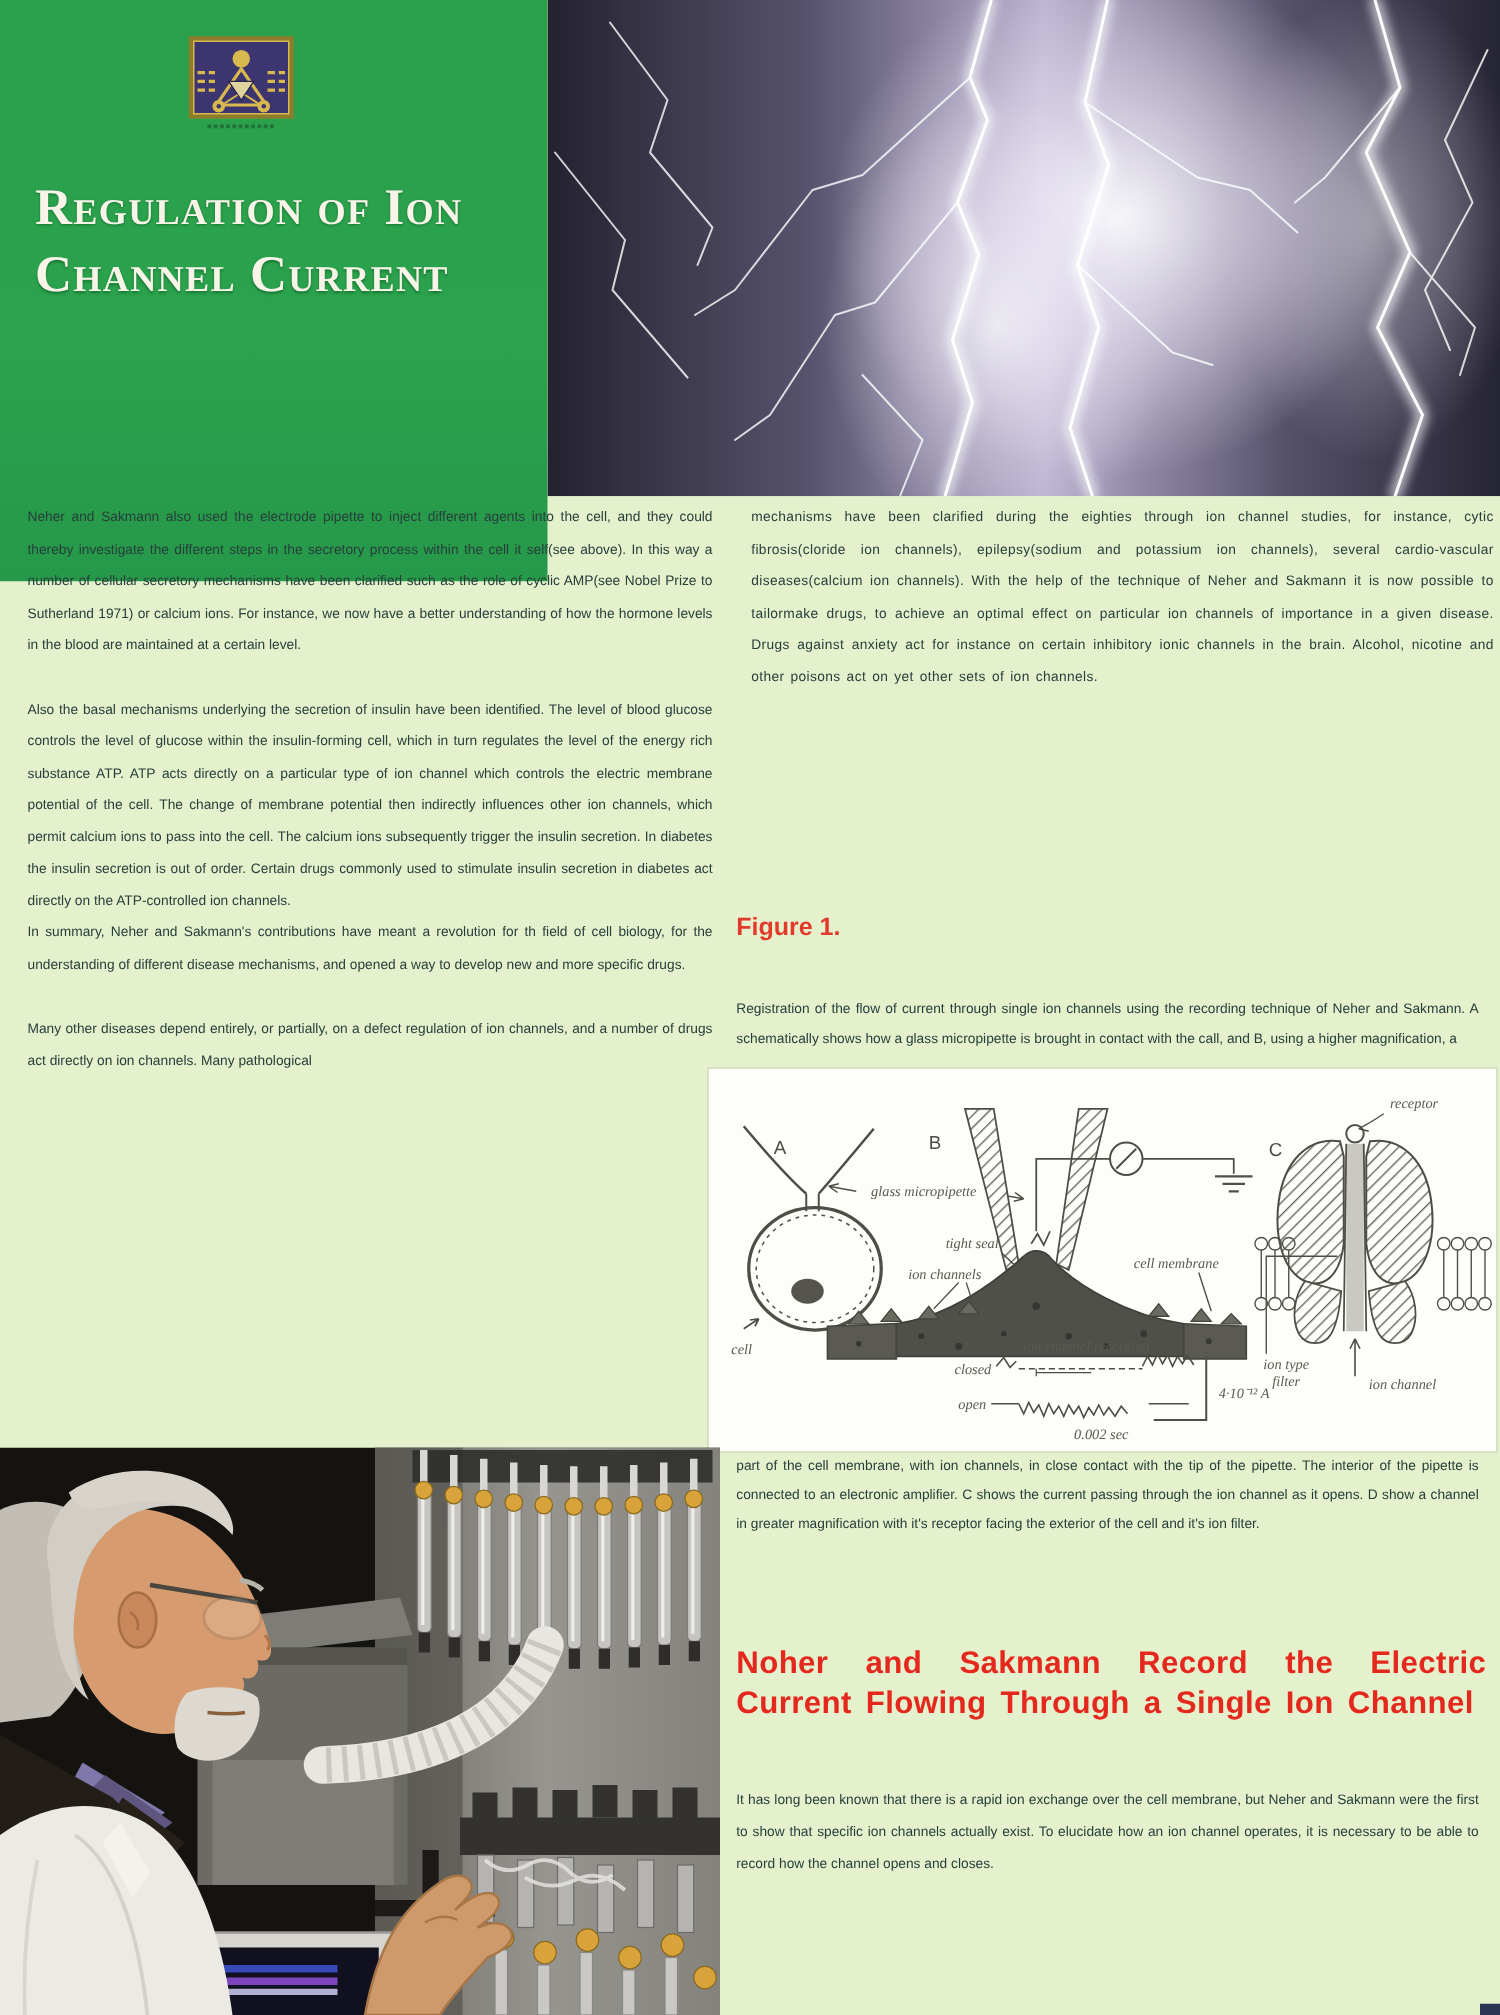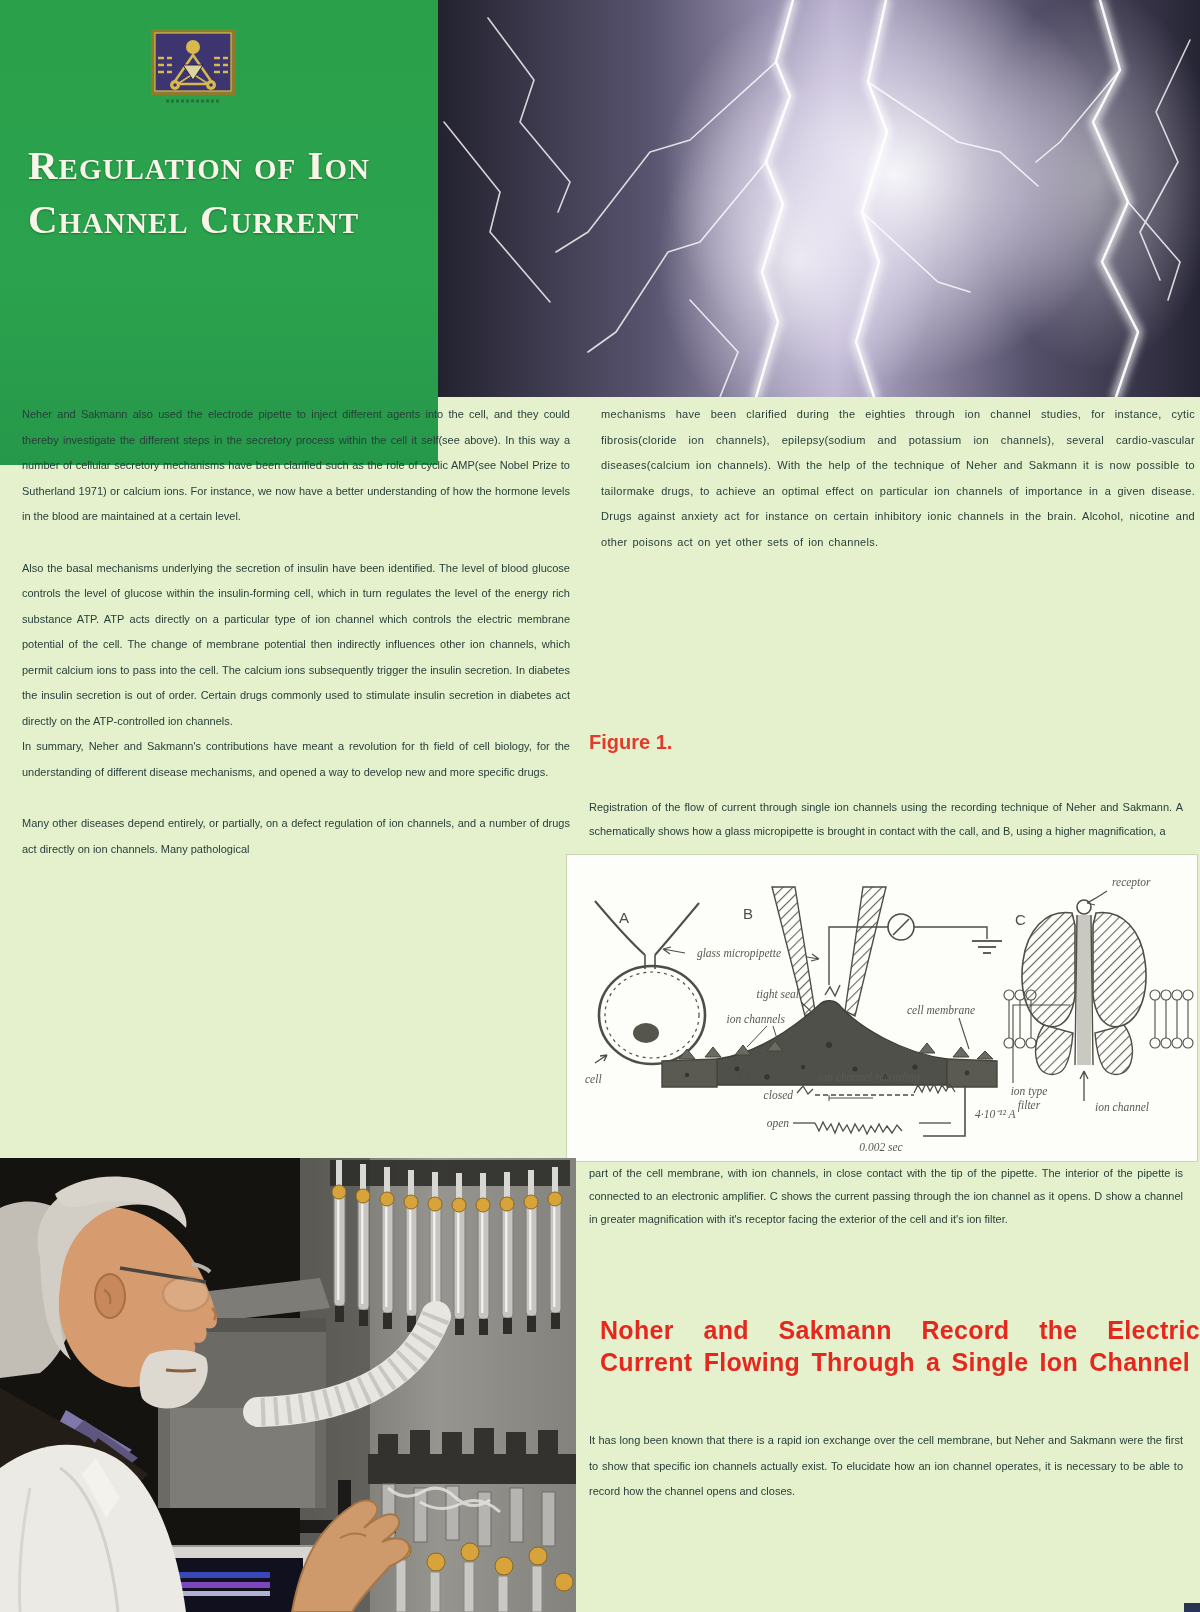--- a/index.html
+++ b/index.html
@@ -37,21 +37,21 @@
   .figure-caption { position:absolute; left:589px; top:761px; width:594px; line-height:24px;margin-top:34px; }
   .figure-box {
     position:absolute; left:567px; top:855px; width:630px; height:306px;
     background:#fdfdfa; box-shadow:0 0 0 1px rgba(120,130,100,.25);
   }
   .figure-box svg { display:block; width:100%; height:100%; }
   .after-figure { position:absolute; left:589px; top:1162px; width:594px; line-height:23px; }
   .section-heading {
     position:absolute; left:589px; top:1314px; width:600px;
     color:#e5281e; font-weight:bold; font-size:25px; line-height:32px;
-    text-align:justify; word-spacing:4px; letter-spacing:.3px;margin-left:11px;
+    text-align:justify; word-spacing:4px; letter-spacing:.3px;
   }
   .final-para { position:absolute; left:589px; top:1428px; width:594px; line-height:25.5px; }
   
   .lab-photo { position:absolute; left:0; top:1158px; width:576px; height:454px; display:block; }
   .corner-mark { position:absolute; right:0; bottom:0; width:16px; height:9px; background:#2b3450; }
   
   .fig-label { font-family:"Liberation Serif", serif; font-style:italic; font-size:11.5px; fill:#5a5a50; }
   .fig-panel { font-family:"Liberation Sans", sans-serif; font-size:15px; fill:#4e4e46; }
 </style>
 </head>

